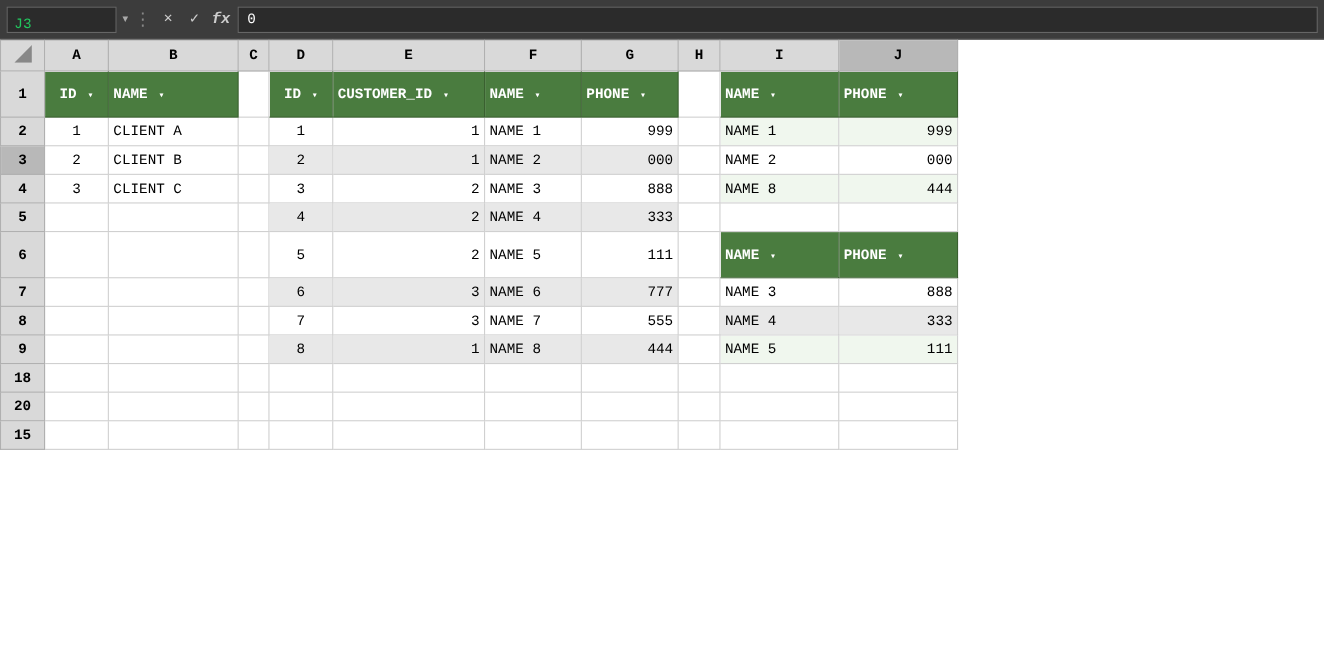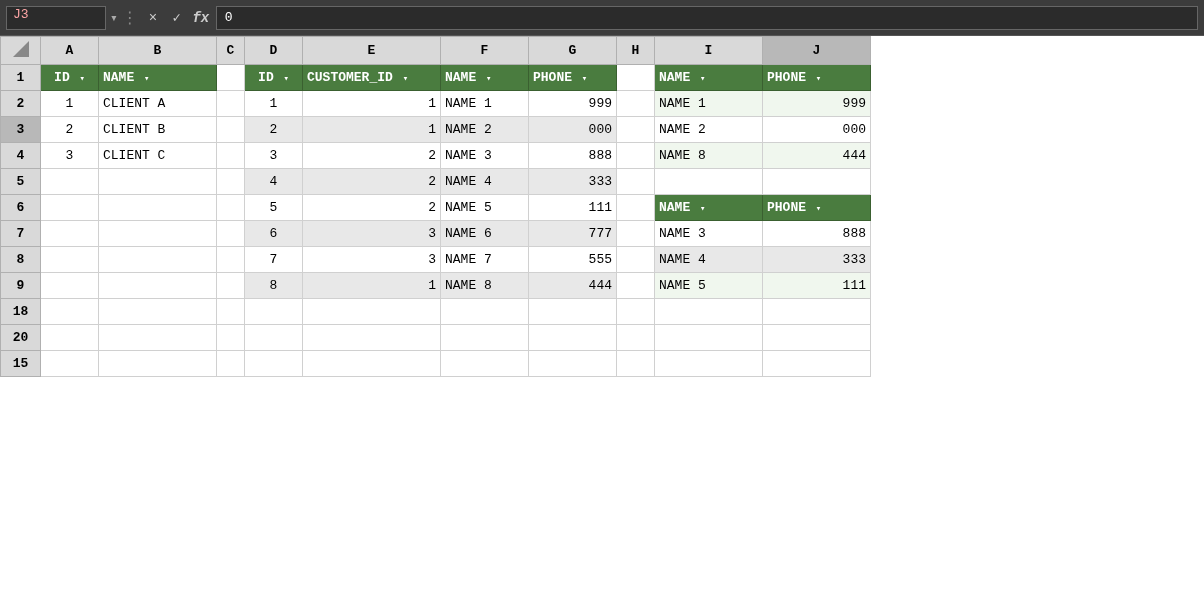--- a/index.html
+++ b/index.html
@@ -13,25 +13,25 @@
       height: 36px;
       display: flex;
       align-items: center;
       padding: 0 6px;
       gap: 4px;
       border-bottom: 1px solid #555;
     }
     .cell-ref-box {
       background: #2b2b2b;
       border: 1px solid #666;
-      color: #fca5a5;
+      color: #22c55e;
       width: 100px;
       height: 24px;
       display: flex;
-      align-items: flex-start;
+      align-items: flex-end;
       padding: 0 6px;
       font-size: 13px;
     }
     .formula-icons {
       display: flex;
       align-items: center;
       gap: 2px;
       color: #cccccc;
       font-size: 14px;
     }
@@ -104,21 +104,21 @@
       overflow: hidden;
       vertical-align: middle;
     }
 
     
     td.tbl-header {
       background: #4a7c3f;
       color: #ffffff;
       font-weight: bold;
       border: 1px solid #3a6030;
-      height: 26px;
+      height: 42px;
       padding: 0 4px;
       font-size: 13px;
       white-space: nowrap;
       overflow: hidden;
       vertical-align: middle;
     }
 
     
     td.tbl-data {
       border: 1px solid #d0d0d0;

